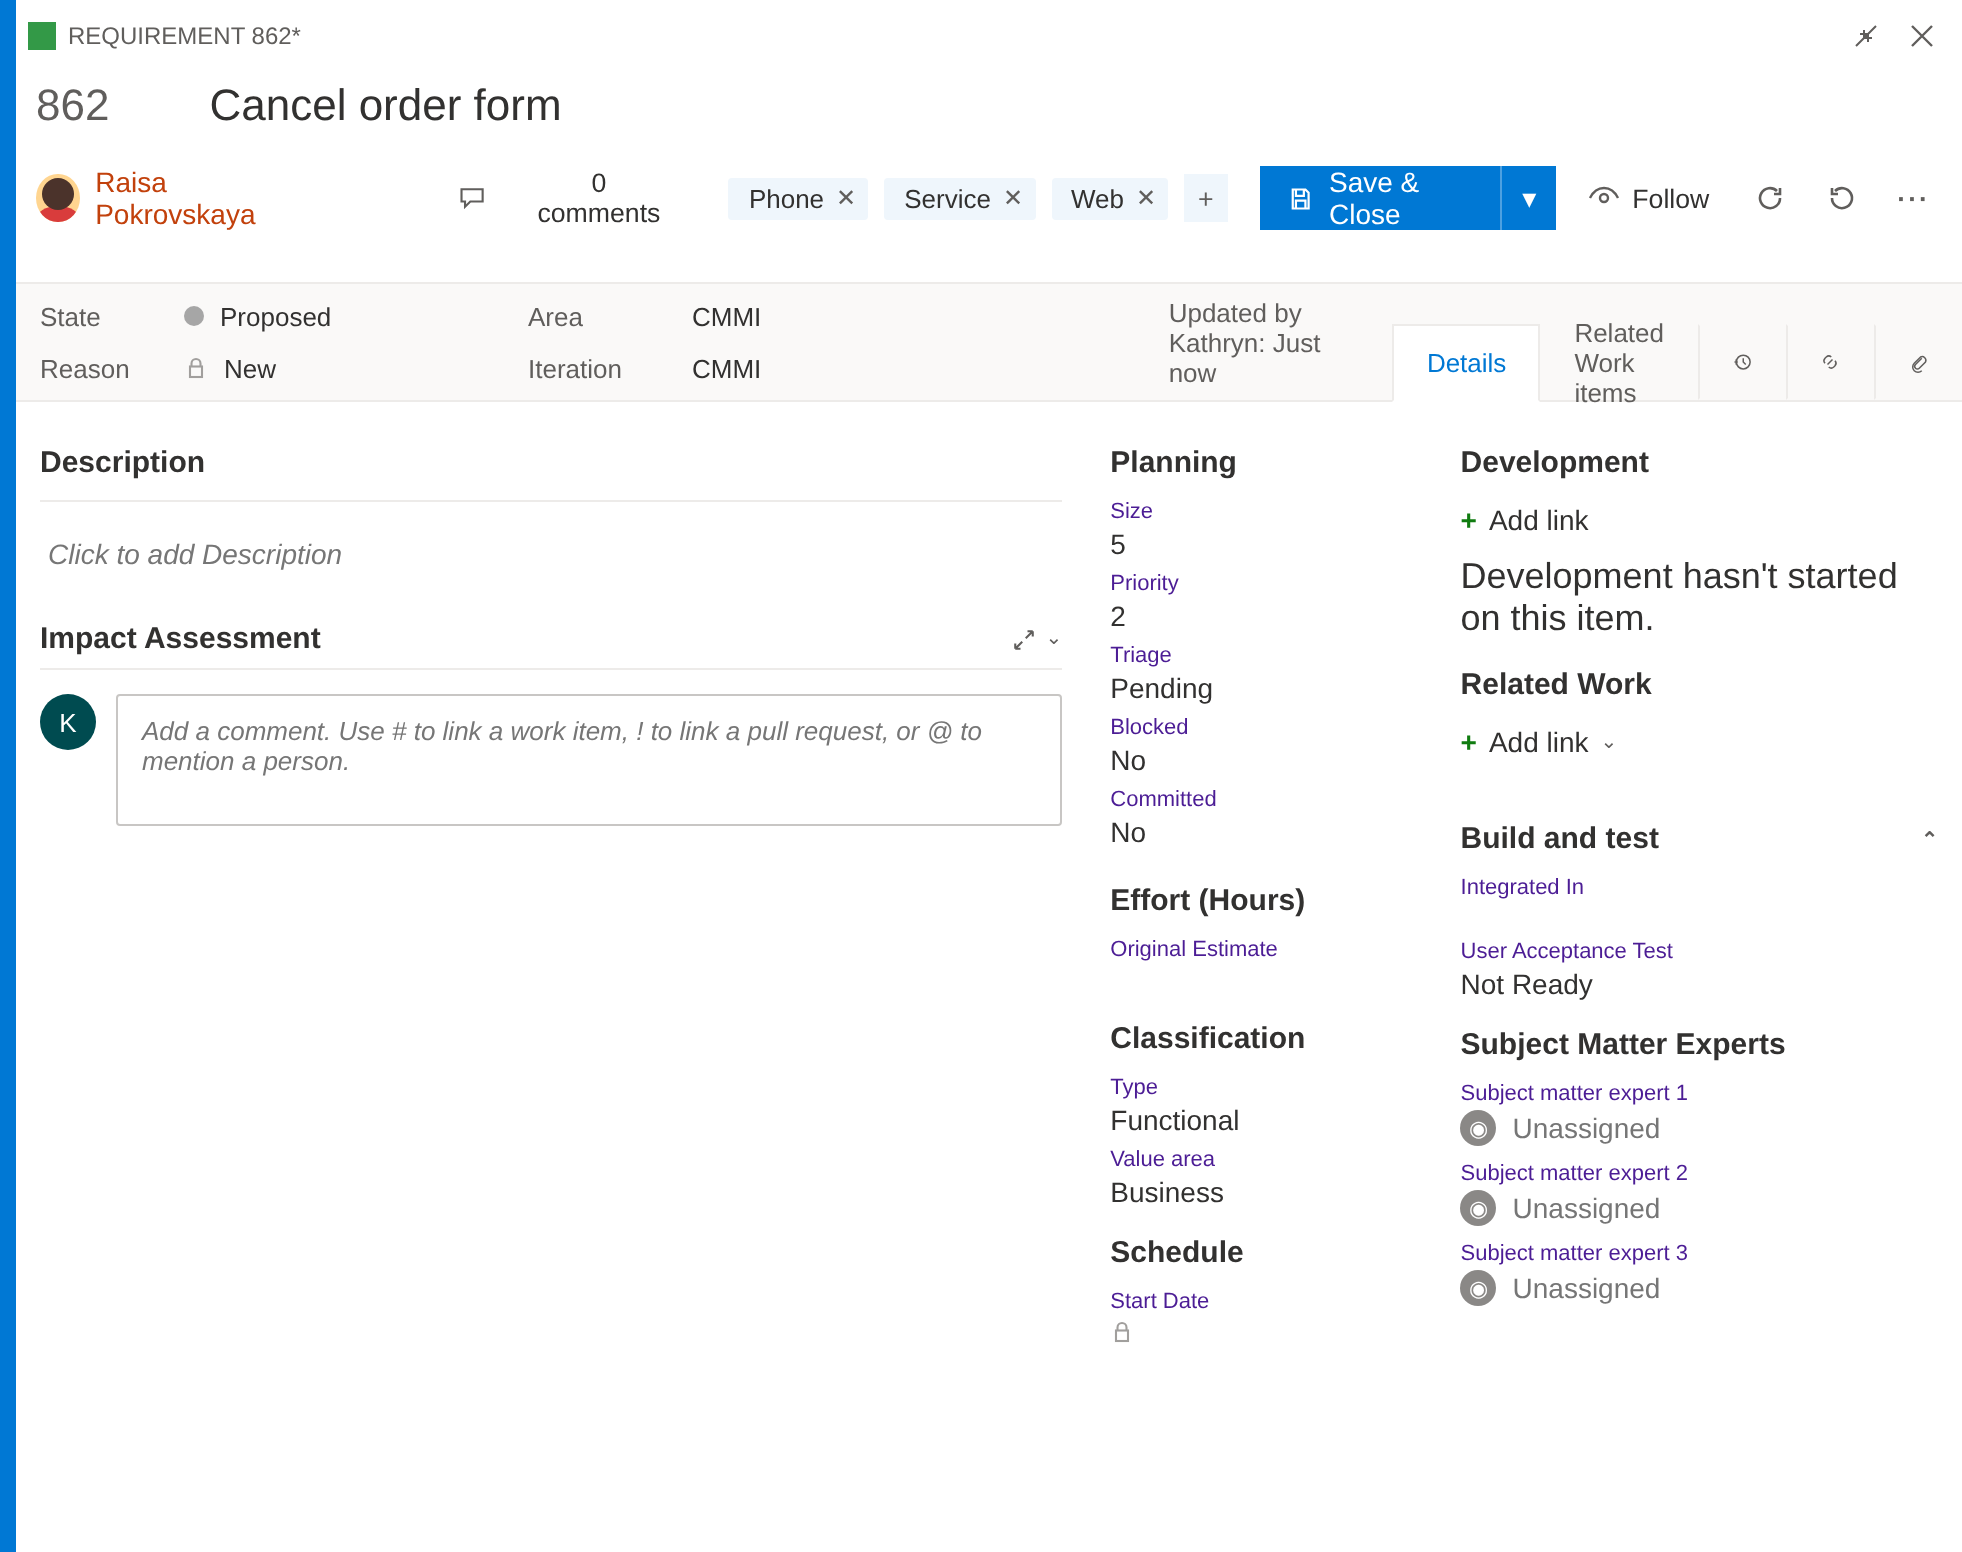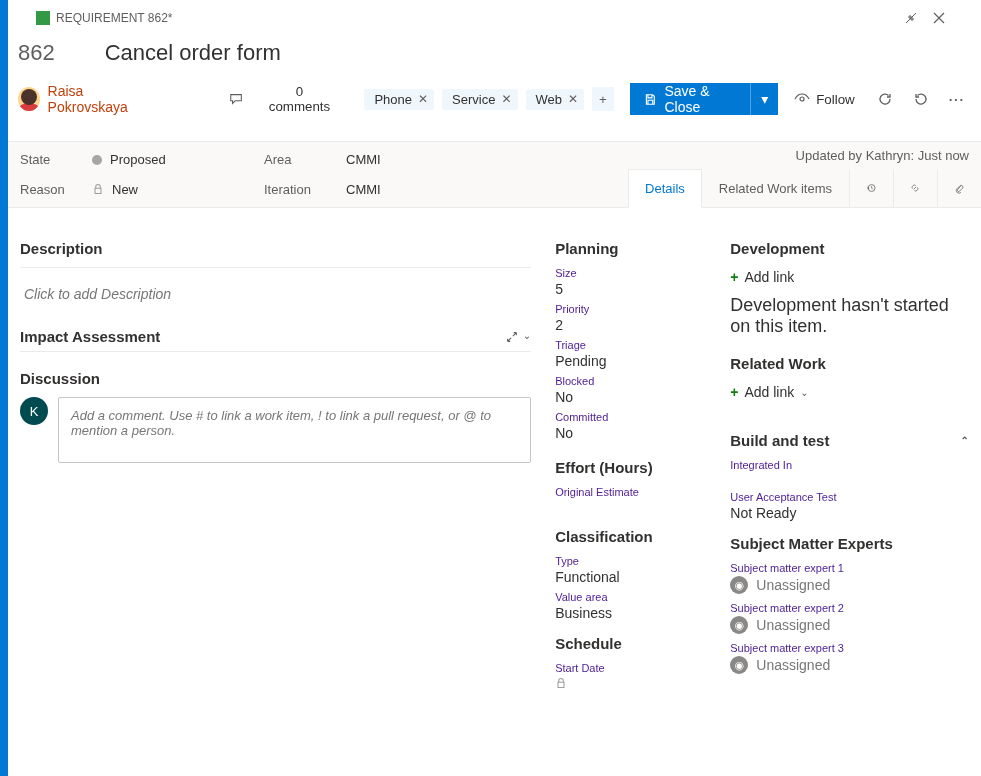--- a/index.html
+++ b/index.html
@@ -1,21 +1,21 @@
 <!DOCTYPE html>
 <html><head>
 <meta charset="utf-8">
 <style>
   * { box-sizing: border-box; margin: 0; padding: 0; }
   body { font-family: "Segoe UI", Tahoma, sans-serif; font-size: 14px; color: #323130; background: #fff; width: 981px; height: 776px; overflow: hidden; display: flex; }
   .blue-bar { width: 8px; background: #0078d4; height: 100%; }
   .main-pane { flex: 1; display: flex; flex-direction: column; }
 
   
-  .header-top { display: flex; align-items: center; padding: 4px 28px; font-size: 12px; color: #605e5c; }
+  .header-top { display: flex; align-items: center; padding: 4px 6px; font-size: 12px; color: #605e5c; }
   .header-top .req-icon { width: 14px; height: 14px; background: #339947; margin-right: 6px; }
   .header-top .spacer { flex: 1; }
   .icon-btn { background: none; border: none; cursor: pointer; padding: 6px; color: #605e5c; display: inline-flex; align-items: center; justify-content: center; }
   .icon-btn svg { width: 16px; height: 16px; }
   .title-row { display: flex; align-items: baseline; padding: 4px 10px 8px 10px; gap: 38px; }
   .title-id { font-size: 22px; color: #605e5c; font-weight: 400; margin-right: 12px; }
   .title-text { font-size: 22px; color: #323130; font-weight: 400; }
 
   
   .toolbar { display: flex; align-items: center; padding: 6px 10px 8px 10px; gap: 8px; }
@@ -36,35 +36,35 @@
   .follow-btn { background: none; border: none; color: #323130; display: inline-flex; align-items: center; gap: 6px; padding: 6px 8px; cursor: pointer; }
   .ellipsis { letter-spacing: 1px; font-weight: bold; }
 
   
   .meta-row { display: flex; border-top: 1px solid #edebe9; border-bottom: 1px solid #edebe9; background: #faf9f8; min-height: 60px; margin-top: 15px; }
   .meta-left { display: grid; grid-template-columns: 60px 160px 70px 1fr; align-items: center; padding: 6px 12px; gap: 6px 12px; flex: 0 0 58%; font-size: 13px; }
   .meta-label { color: #605e5c; }
   .meta-val { display: flex; align-items: center; gap: 8px; color: #323130; }
   .state-dot { width: 10px; height: 10px; border-radius: 50%; background: #a6a6a6; }
   .lock-ic { color: #a19f9d; display: inline-flex; }
-  .meta-right { flex: 1; display: flex; flex-direction: column; align-items: flex-end; }
+  .meta-right { flex: 1; display: flex; flex-direction: row; align-items: flex-end; }
   .updated-line { padding: 6px 12px; font-size: 13px; color: #605e5c; }
   .subtabs { display: flex; align-items: stretch; height: 38px; margin-top: auto; }
   .subtab { padding: 0 16px; display: flex; align-items: center; color: #605e5c; cursor: pointer; border: 1px solid transparent; font-size: 13px; }
   .subtab.active { background: #fff; border: 1px solid #edebe9; border-bottom: 1px solid #fff; margin-bottom: -1px; color: #0078d4; }
   .subtab.icononly { width: 44px; justify-content: center; border-left: 1px solid #edebe9; }
 
   
   .body-cols { display: flex; flex: 1; overflow: hidden; }
   .col { padding: 14px 12px; }
   .col-left { flex: 0 0 55%; border-right: none; }
   .col-mid { flex: 0 0 18%; }
   .col-right { flex: 1; }
 
-  .section-title { font-weight: 600; font-size: 15px; color: #323130; margin-bottom: 10px; margin-top: 18px; display: flex; align-items: center; justify-content: space-between; }
+  .section-title { font-weight: 600; font-size: 15px; color: #323130; margin-bottom: 10px; margin-top: 8px; display: flex; align-items: center; justify-content: space-between; }
   .section-sep { border-bottom: 1px solid #edebe9; margin: 6px 0 12px 0; }
   .placeholder { color: #767676; font-style: italic; padding: 6px 4px; }
   .impact-row { display: flex; justify-content: space-between; align-items: center; margin-top: 20px; }
   .expand-icons { color: #605e5c; display: flex; gap: 4px; }
 
   .discussion-row { display: flex; gap: 10px; margin-top: 8px; }
   .avatar-k { width: 28px; height: 28px; border-radius: 50%; background: #004b50; color: #fff; display: inline-flex; align-items: center; justify-content: center; font-size: 13px; }
   .comment-box { flex: 1; border: 1px solid #c8c6c4; border-radius: 2px; padding: 10px 12px; color: #767676; font-style: italic; font-size: 13px; min-height: 66px; }
 
   .field-label { font-size: 11px; color: #4c1d95; margin-top: 6px; }
@@ -233,21 +233,20 @@
           <span>
               <svg width="14" height="14" viewBox="0 0 16 16" fill="none" stroke="currentColor" stroke-width="1.2">
                 <path d="M3 13 L7 9 M3 13 v-3 M3 13 h3 M13 3 L9 7 M13 3 v3 M13 3 h-3"></path>
               </svg>
             </span>
           <span class="chev">⌄</span>
         </div>
       </div>
       <div class="section-sep"></div>
 
-      <div class="section-title">Discussion</div>
       <div class="discussion-row">
         <span class="avatar-k">K</span>
         <div class="comment-box">Add a comment. Use # to link a work item, ! to link a pull request, or @ to mention a person.</div>
       </div>
     </div>
 
     <div class="col col-mid">
       <div class="section-title">Planning</div>
       <div class="field-label">Size</div>
       <div class="field-value">5</div>

